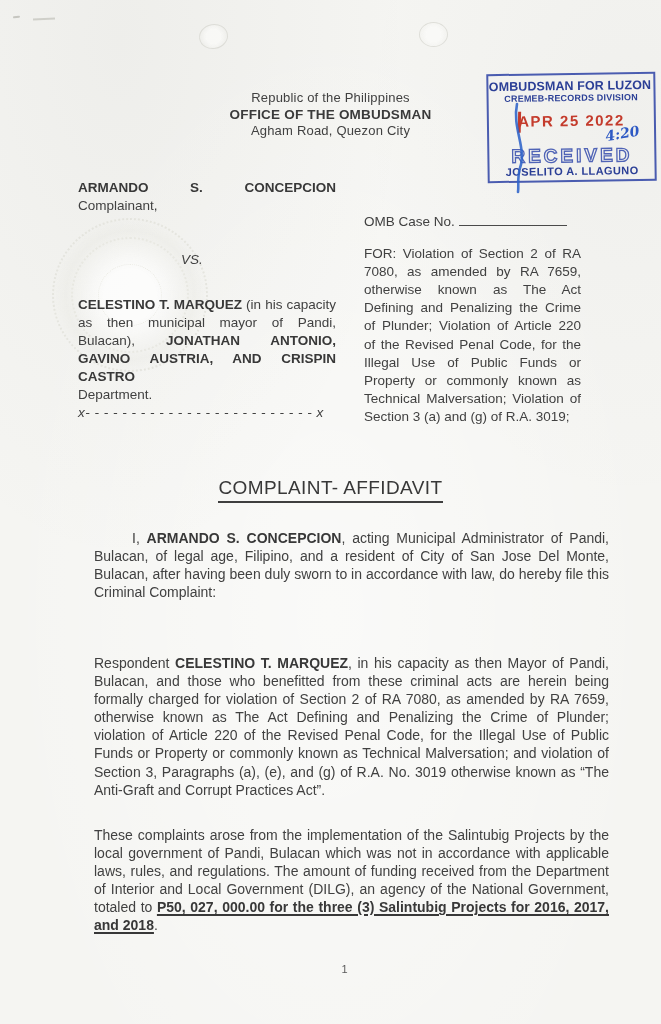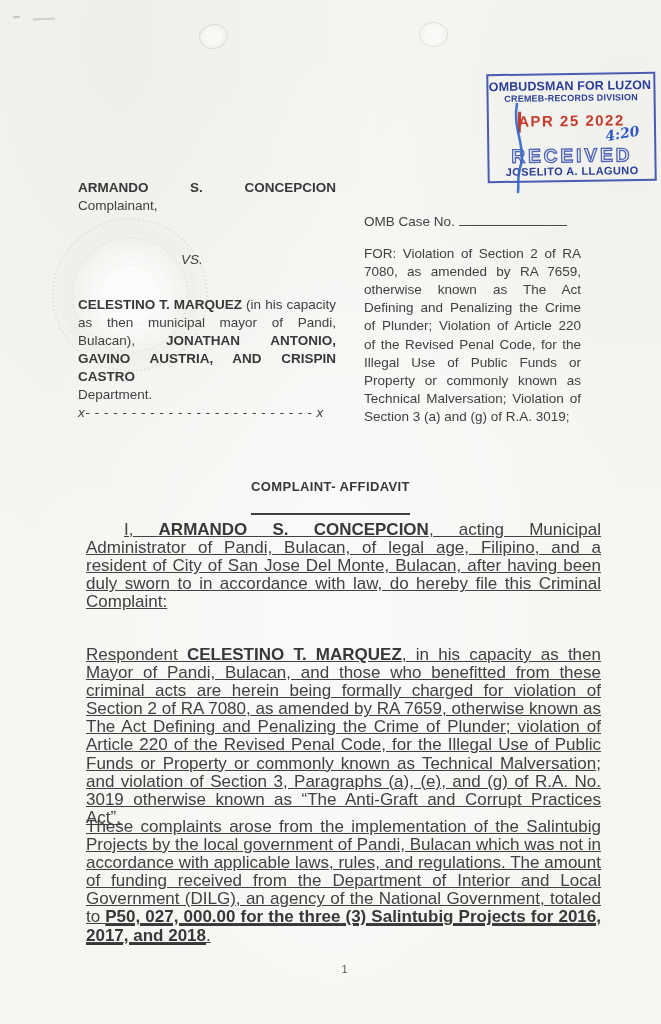--- a/index.html
+++ b/index.html
@@ -55,45 +55,50 @@
   .divider{font-style:italic;letter-spacing:.5px;white-space:nowrap;}
 
   .col-right{position:absolute;left:352px;top:201px;width:241px;font-size:13.5px;line-height:18.1px;}
   .col-right p{margin:12px;}
   .case-no-line{white-space:nowrap;}
   .blank-line{display:inline-block;width:108px;border-bottom:1.5px solid #4a4a4a;height:12px;vertical-align:baseline;}
   .for-text{margin-top:14px !important;text-align:justify;}
 
   
   .doc-title{position:absolute;top:477px;left:0;width:661px;text-align:center;}
-  .doc-title span, .section-heading span{font-weight:bold;font-size:13px;color:#383838;letter-spacing:.4px;
-    border-bottom:2px solid #3f3f3f;padding-bottom:19px;}
+  .doc-title span, .section-heading span{font-weight:normal;font-size:19px;color:#383838;letter-spacing:.4px;
+    border-bottom:2px solid #3f3f3f;padding-bottom:3px;}
   .section-heading{position:absolute;top:600px;left:0;width:661px;text-align:center;}
 
   
-  .body-para{position:absolute;left:78px;width:515px;margin:8px;font-size:17px;line-height:18.1px;text-align:justify;text-decoration:underline;}
+  .body-para{position:absolute;left:78px;width:515px;margin:16px;font-size:14px;line-height:18.1px;text-align:justify;}
   .body-para .bold{font-weight:bold;color:#383838;}
   .intro-para{top:513px;text-indent:38px;}
   .nature-para{top:638px;}
   .funding-para{top:810px;}
   .highlight{font-weight:bold;color:#383838;text-decoration:underline;text-decoration-thickness:1.5px;text-underline-offset:2px;}
 
   .page-number{position:absolute;top:963px;left:14px;width:661px;text-align:center;font-size:11px;color:#5a5a5a;}
 </style>
 </head>
 <body>
 
 <div class="page">
 
   <div class="scuff-a"></div>
   <div class="scuff-b"></div>
   <div class="punch left"></div>
   <div class="punch right"></div>
   <div class="seal"></div>
 
+  <div class="header">
+    <div>Republic of the Philippines</div>
+    <div class="office">OFFICE OF THE OMBUDSMAN</div>
+    <div>Agham Road, Quezon City</div>
+  </div>
 
   <div class="stamp">
     <div class="office-line">OMBUDSMAN FOR LUZON</div>
     <div class="division-line">CREMEB-RECORDS DIVISION</div>
     <div class="date-row">
       <span class="date-bracket"></span>
       <span>APR 25 2022</span>
     </div>
     <div class="time-note">4:20</div>
     <div class="received-word">RECEIVED</div>

